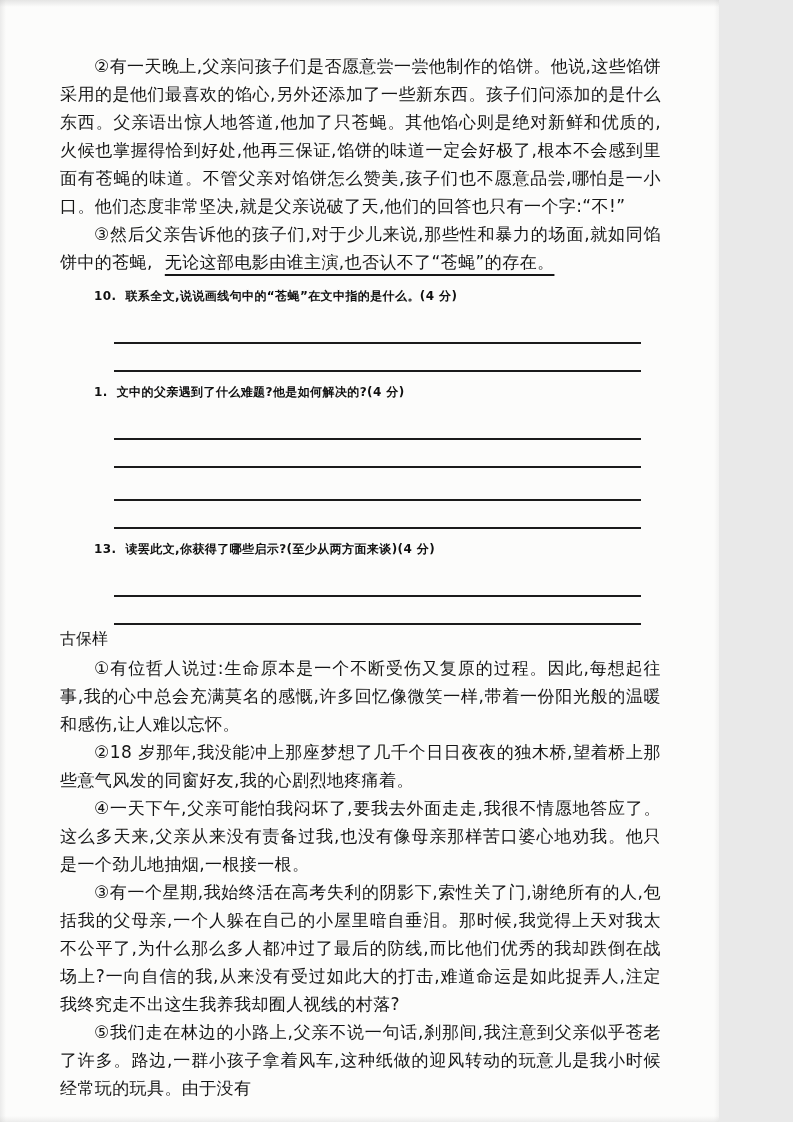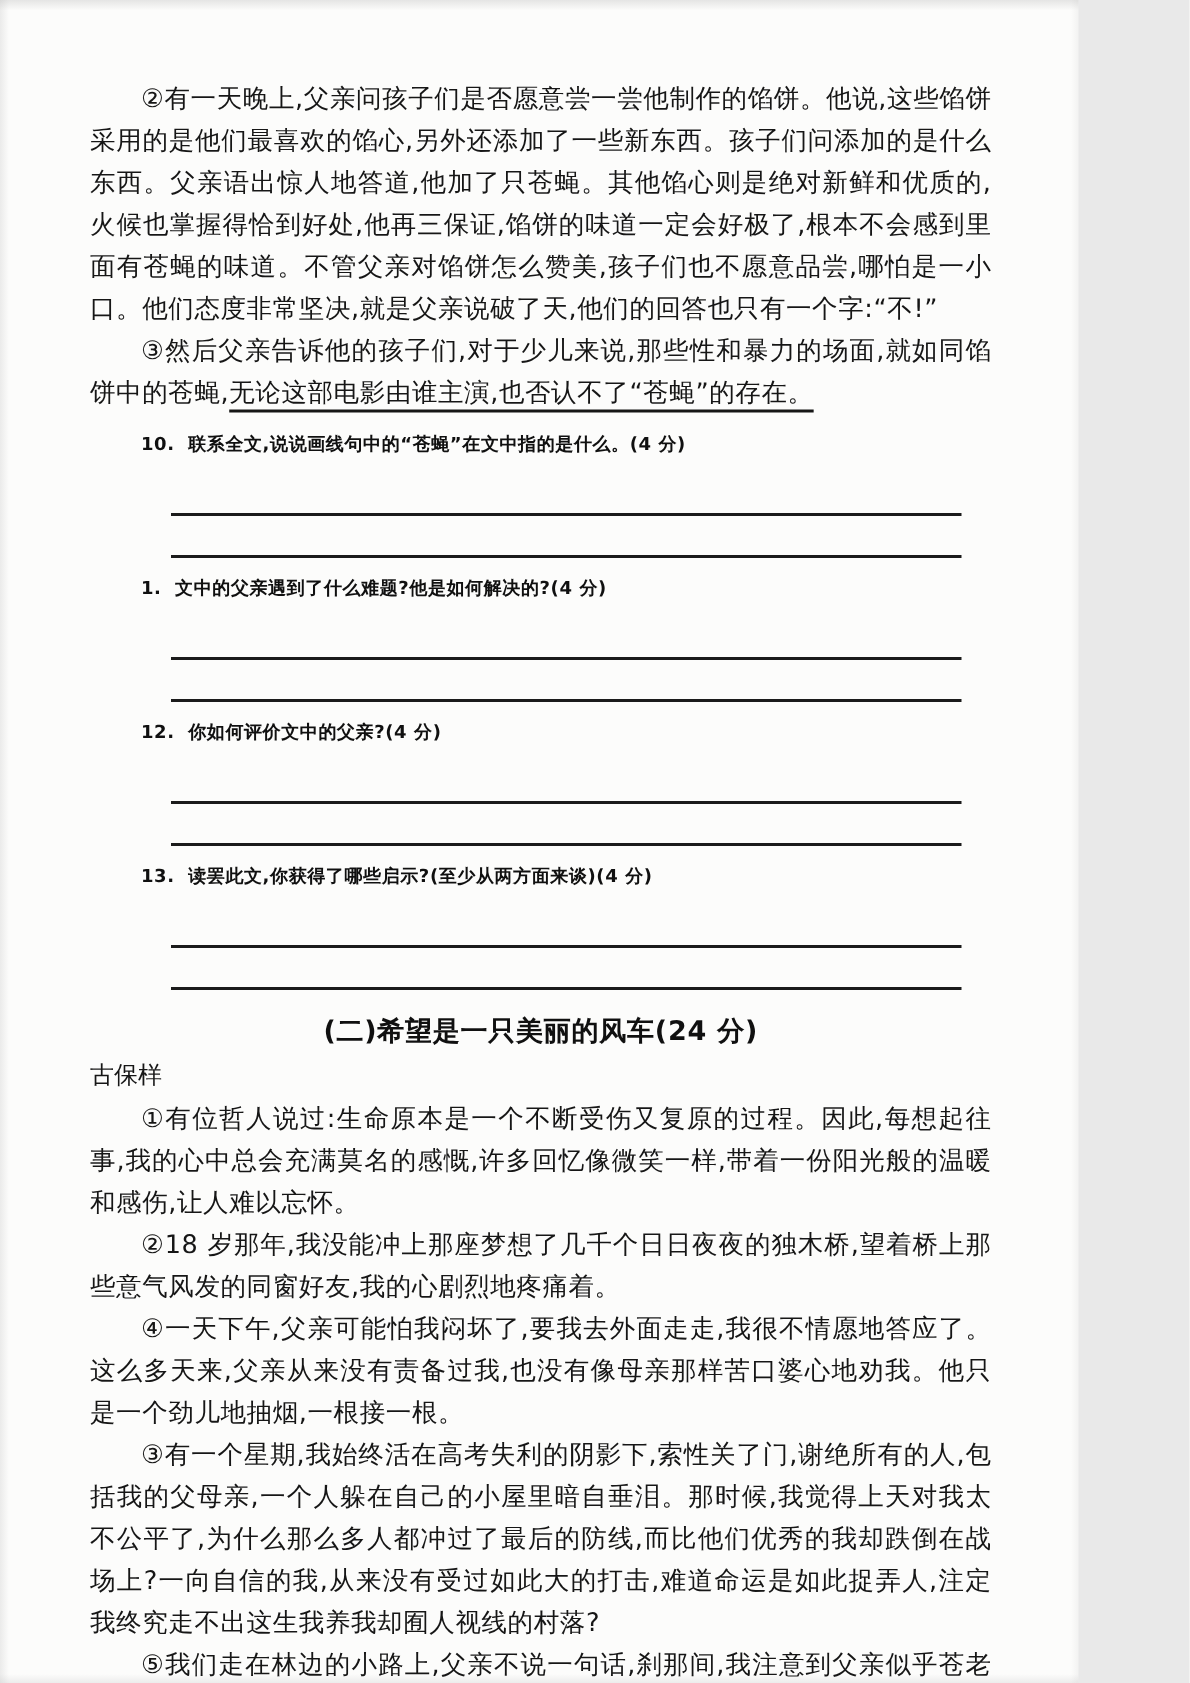--- a/index.html
+++ b/index.html
@@ -28,20 +28,21 @@
     letter-spacing: 0.4px;
     text-align: justify;
     text-indent: 2em;
     color: #161616;
     font-weight: 500;
   }
   .underlined-sentence {
     text-decoration: underline;
     text-decoration-thickness: 1.8px;
     text-underline-offset: 6px;
+    margin-left: 12px;
   }
 
   .qblock { margin: 0; }
   .question {
     margin: 5px 0 0 34px;
     font-size: 12px;
     line-height: 30px;
     font-weight: bold;
     color: #101010;
     letter-spacing: 0.4px;
@@ -92,36 +93,32 @@
 
     <div class="qblock">
       <div class="question">
         <span class="qnum">1.</span><span class="qtext">文中的父亲遇到了什么难题?他是如何解决的?(4 分)</span>
       </div>
       <div class="ansline"></div>
       <div class="ansline second"></div>
     </div>
 
     <div class="qblock">
-      <div class="question">
-        <span class="qnum">12.</span><span class="qtext">你如何评价文中的父亲?(4 分)</span>
-      </div>
       <div class="ansline"></div>
       <div class="ansline second"></div>
     </div>
 
     <div class="qblock">
       <div class="question">
         <span class="qnum">13.</span><span class="qtext">读罢此文,你获得了哪些启示?(至少从两方面来谈)(4 分)</span>
       </div>
       <div class="ansline"></div>
       <div class="ansline second"></div>
     </div>
 
-    <h2 class="section-title">(二)希望是一只美丽的风车(24 分)</h2>
     <div class="author">古保样</div>
 
     <div class="passage2">
       <p class="para">①有位哲人说过:生命原本是一个不断受伤又复原的过程。因此,每想起往事,我的心中总会充满莫名的感慨,许多回忆像微笑一样,带着一份阳光般的温暖和感伤,让人难以忘怀。</p>
       <p class="para">②18 岁那年,我没能冲上那座梦想了几千个日日夜夜的独木桥,望着桥上那些意气风发的同窗好友,我的心剧烈地疼痛着。</p>
       <p class="para">④一天下午,父亲可能怕我闷坏了,要我去外面走走,我很不情愿地答应了。这么多天来,父亲从来没有责备过我,也没有像母亲那样苦口婆心地劝我。他只是一个劲儿地抽烟,一根接一根。</p>
       <p class="para">③有一个星期,我始终活在高考失利的阴影下,索性关了门,谢绝所有的人,包括我的父母亲,一个人躲在自己的小屋里暗自垂泪。那时候,我觉得上天对我太不公平了,为什么那么多人都冲过了最后的防线,而比他们优秀的我却跌倒在战场上?一向自信的我,从来没有受过如此大的打击,难道命运是如此捉弄人,注定我终究走不出这生我养我却囿人视线的村落?</p>
       <p class="para">⑤我们走在林边的小路上,父亲不说一句话,刹那间,我注意到父亲似乎苍老了许多。路边,一群小孩子拿着风车,这种纸做的迎风转动的玩意儿是我小时候经常玩的玩具。由于没有</p>
     </div>
 

